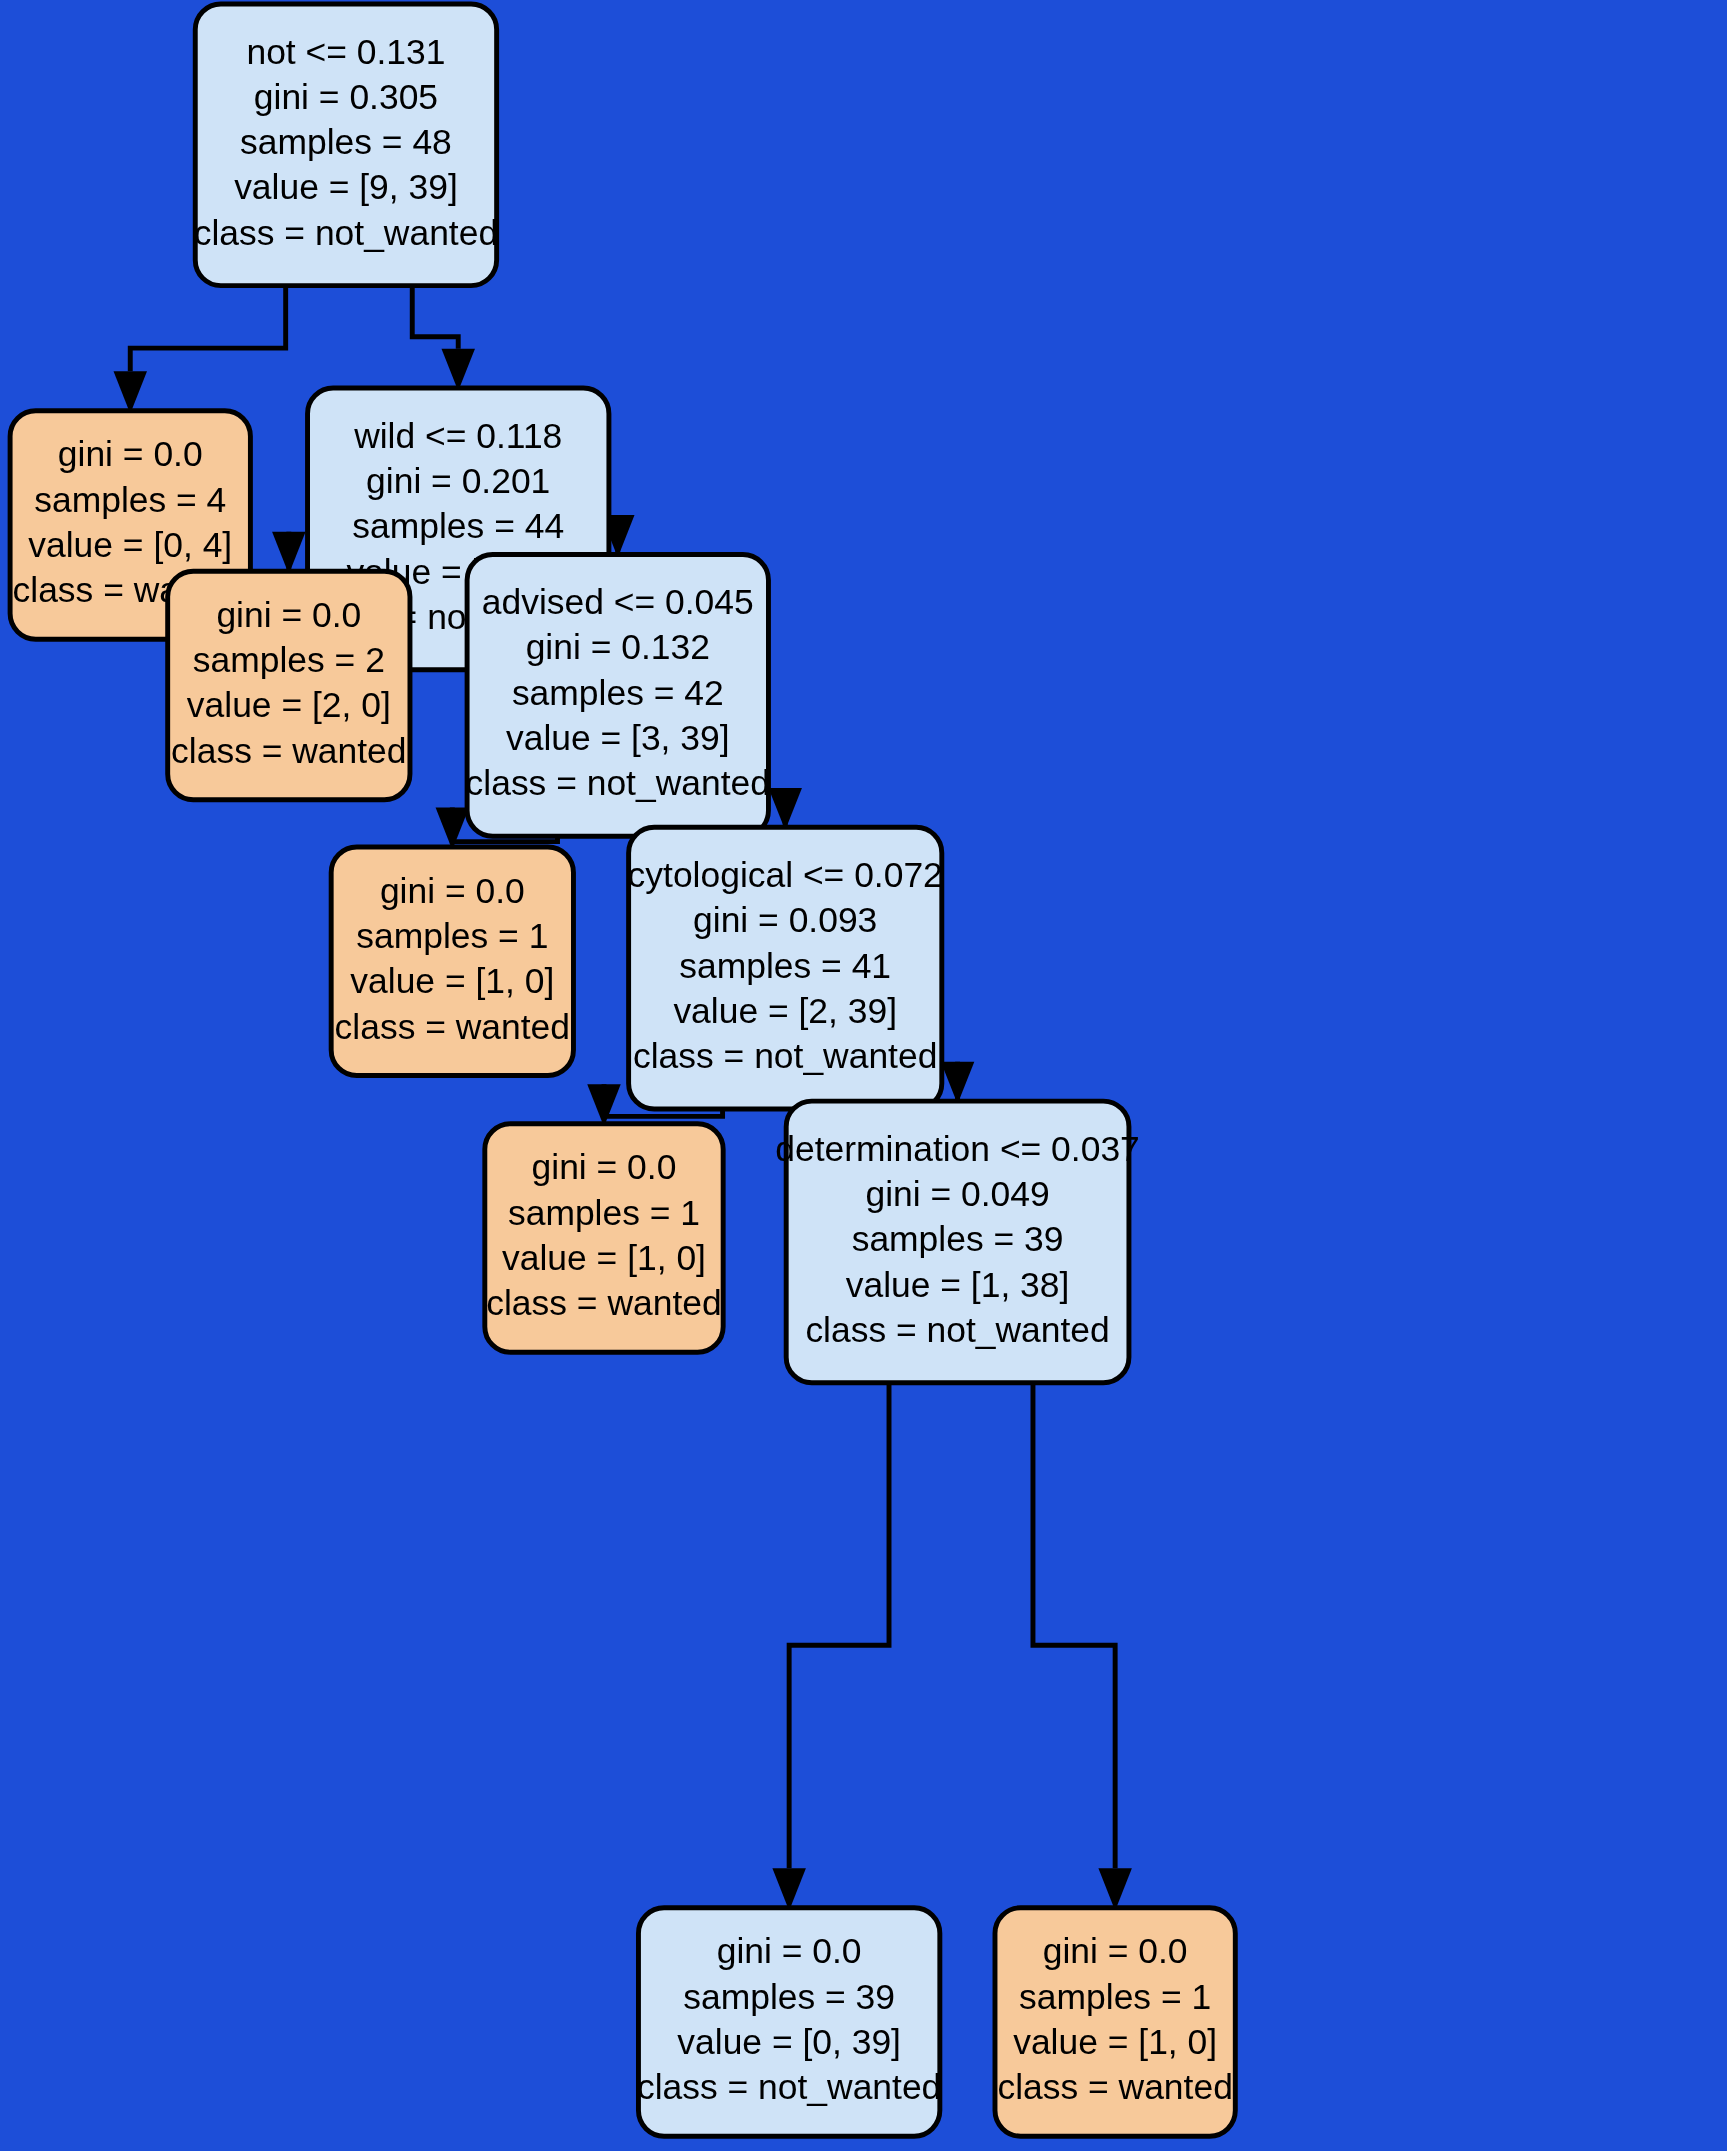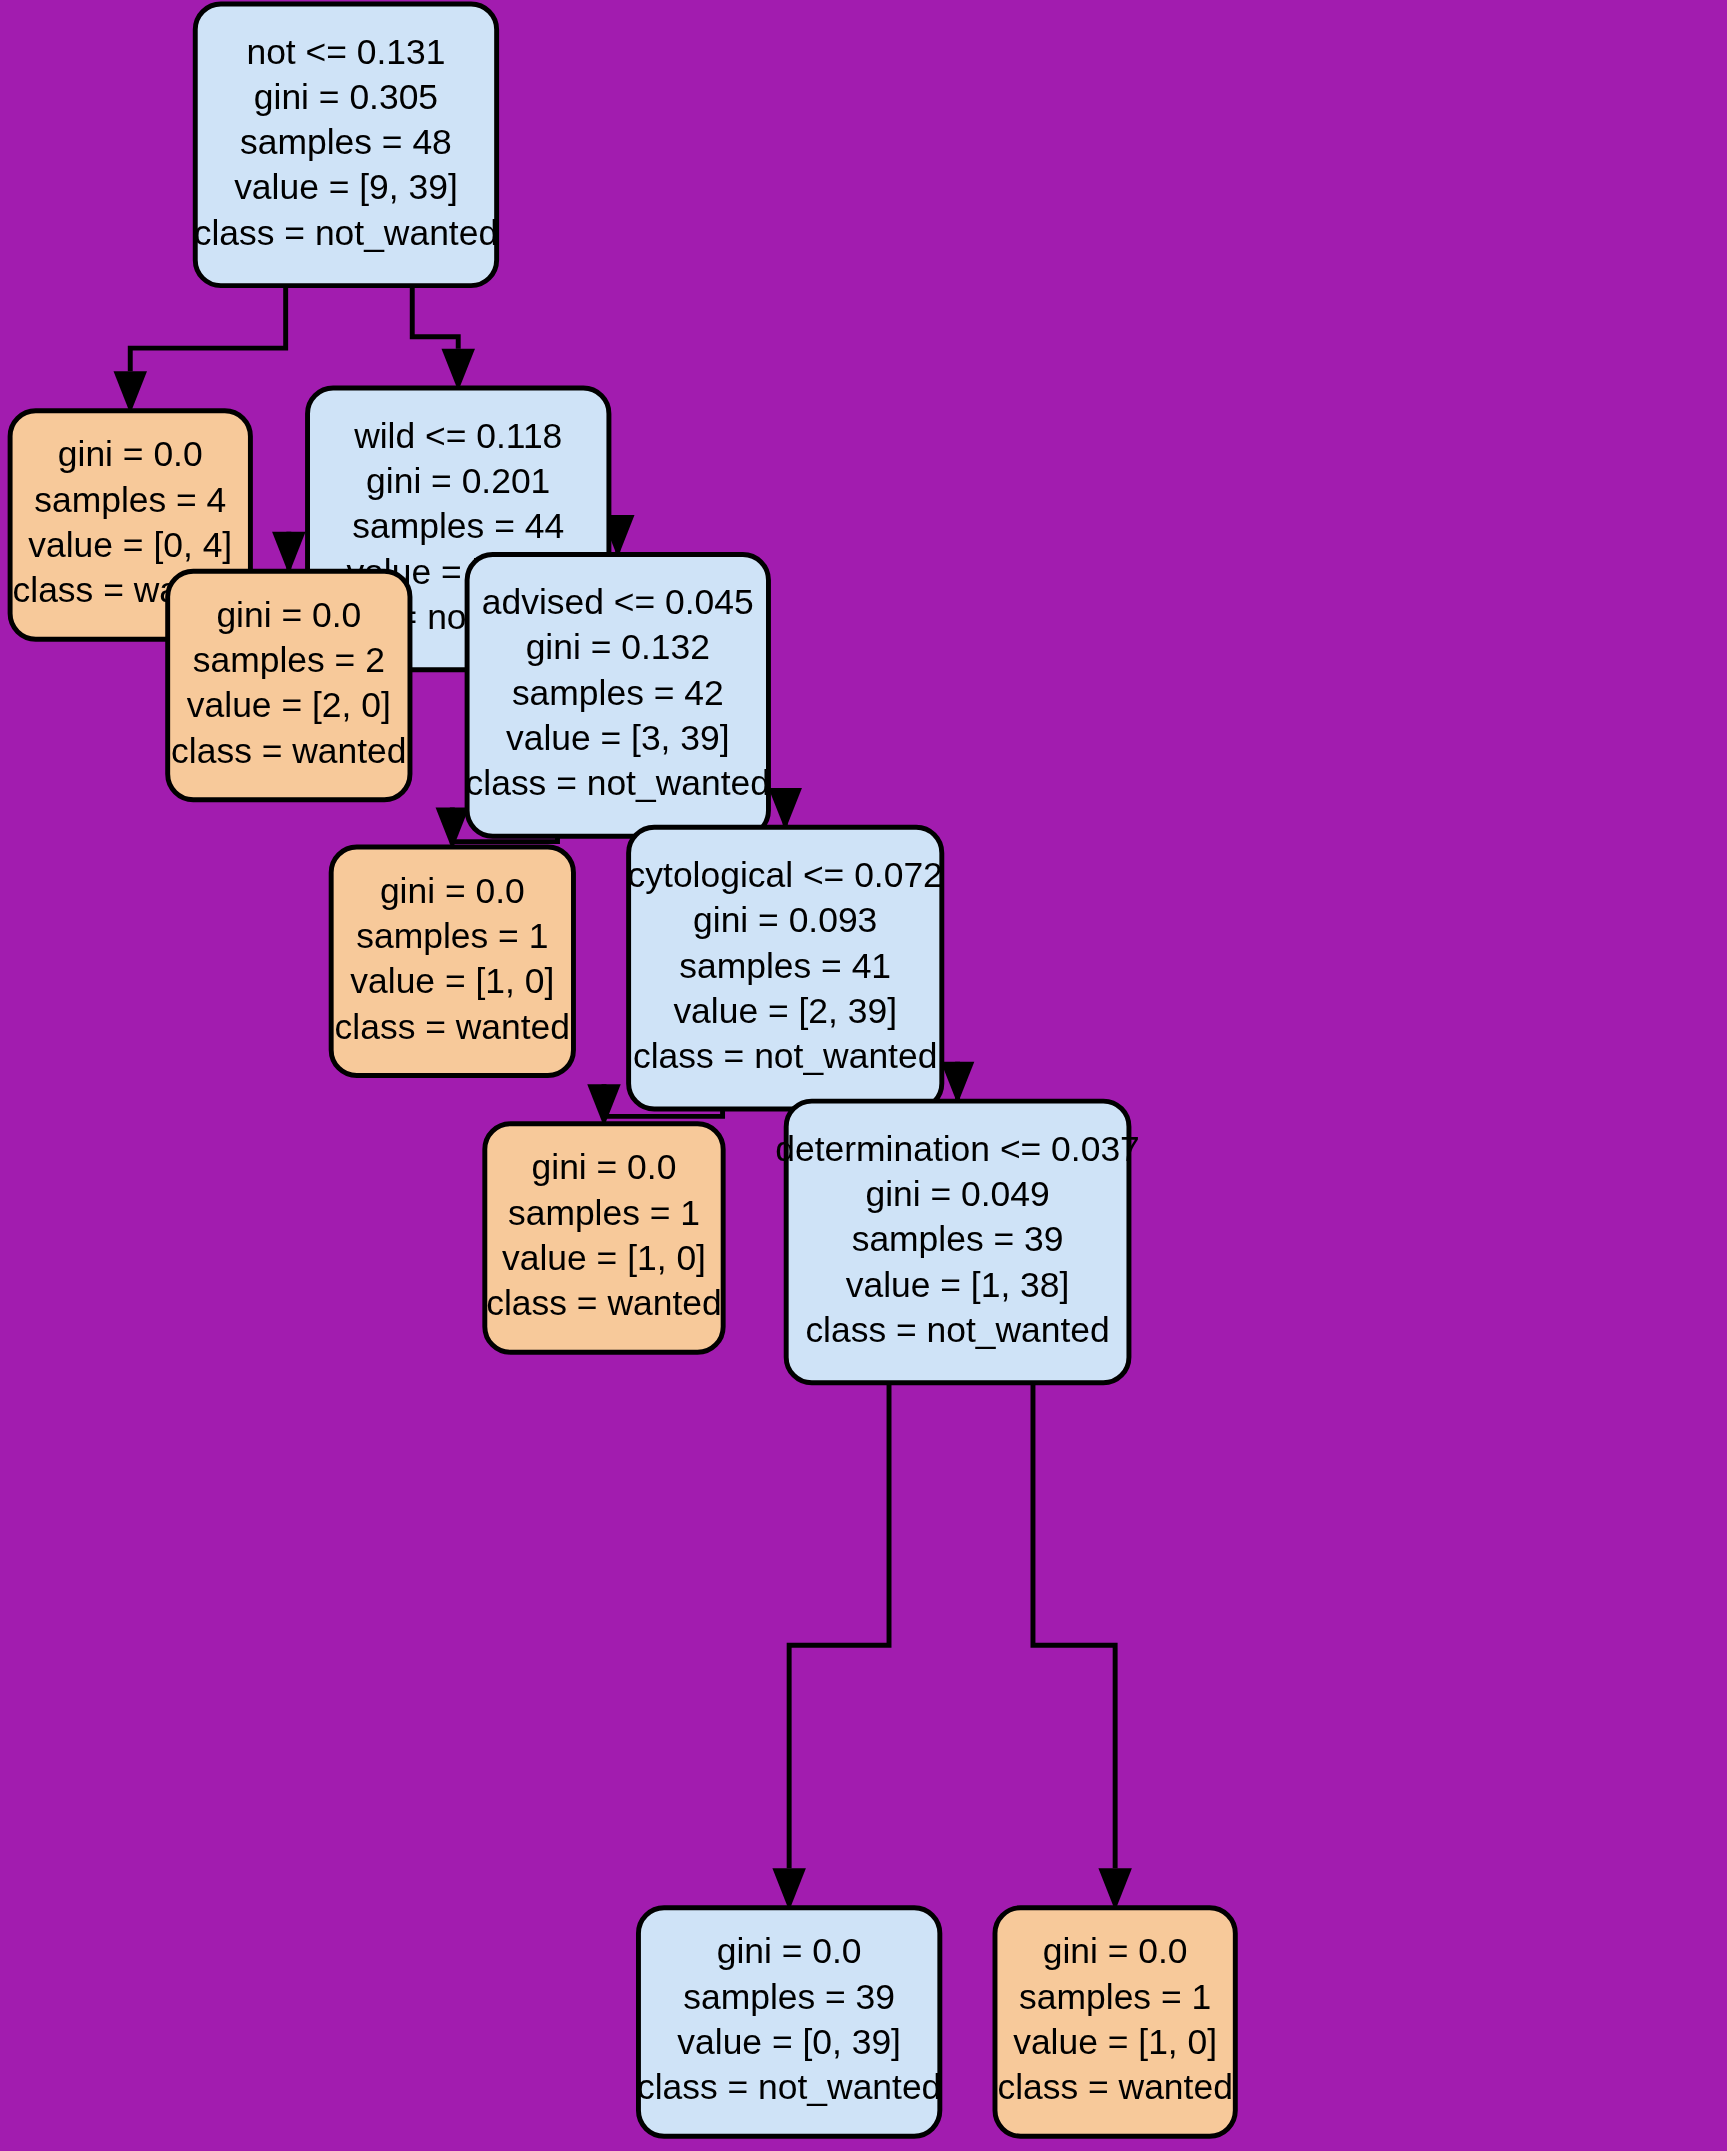--- a/index.html
+++ b/index.html
@@ -4,21 +4,21 @@
 <style>
   html, body {
     margin: 0;
     padding: 0;
     background: #ffffff;
   }
   #tree-root {
     position: relative;
     width: 1728px;
     height: 2151px;
-    background: #a21caf;
+    background: #1d4ed8;
     font-family: "Liberation Sans", sans-serif;
   }
   svg#tree-svg {
     position: absolute;
     left: 0;
     top: 0;
     width: 1728px;
     height: 2151px;
     display: block;
   }

